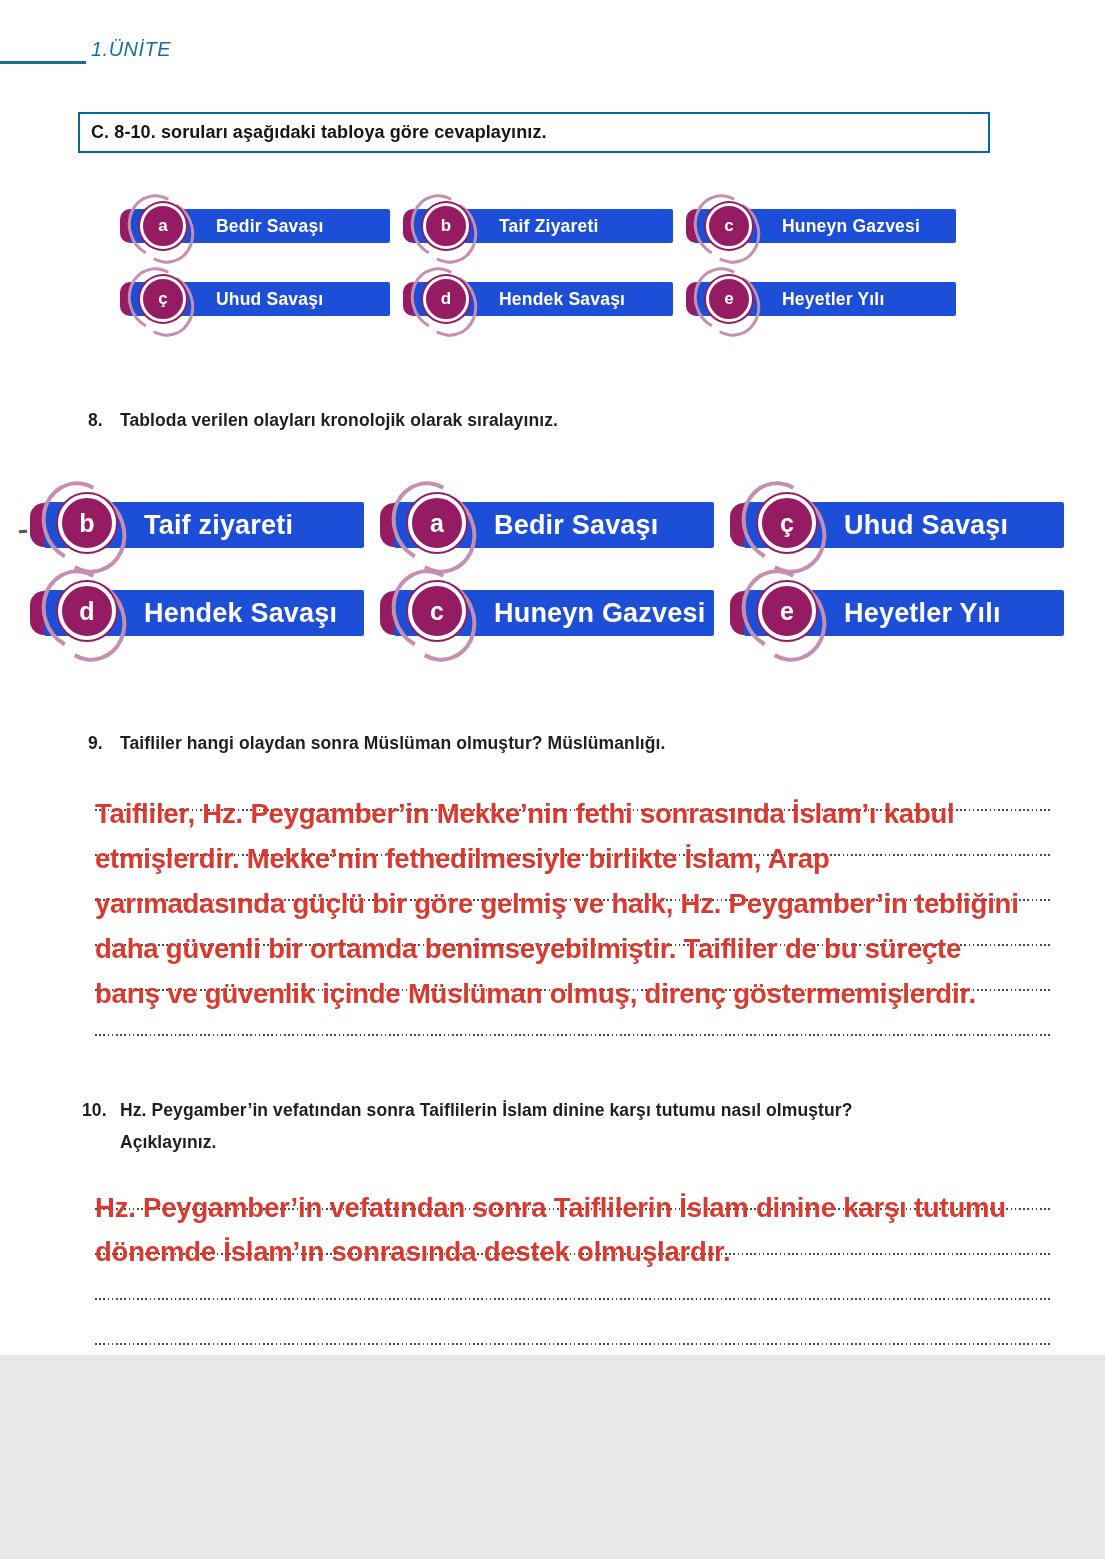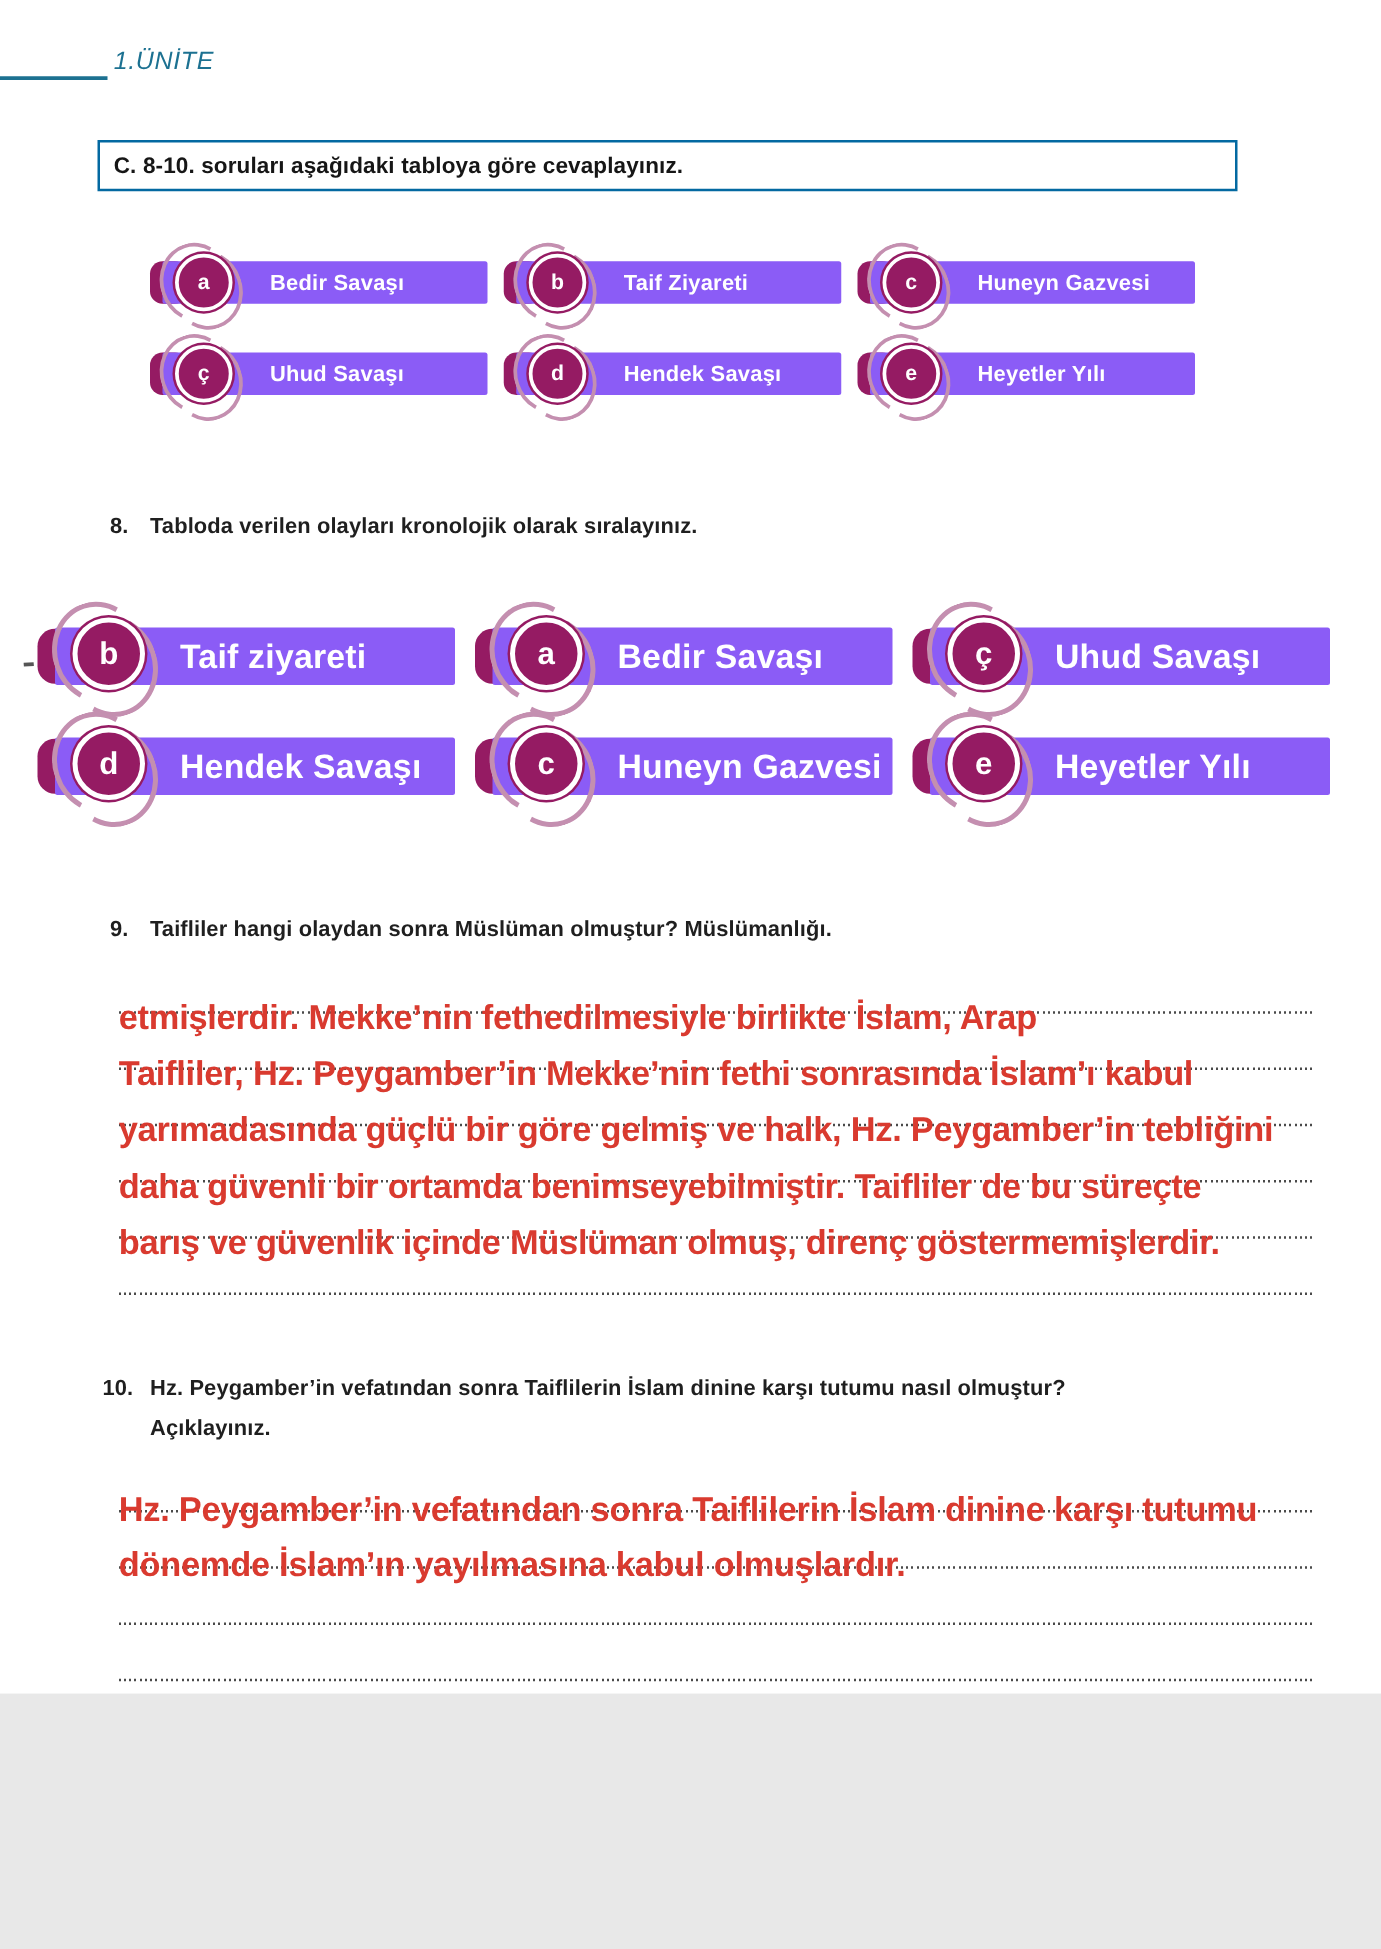--- a/index.html
+++ b/index.html
@@ -22,21 +22,21 @@
     position:absolute;left:78px;top:112px;width:912px;height:41px;
     border:2px solid #0369a1;box-sizing:border-box;
   }
   .section-box .txt{
     position:absolute;left:11px;top:0;line-height:37px;
     font-size:18px;font-weight:bold;color:#161616;letter-spacing:.1px;
   }
   
   .pill{position:absolute;width:272px;height:64px;}
   .pill .tab{position:absolute;left:2px;top:13px;width:30px;height:34px;border-radius:10px;background:#951b63;}
-  .pill .bar{position:absolute;left:12px;top:13px;right:0;height:34px;background:#8b5cf6;border-radius:2px;}
+  .pill .bar{position:absolute;left:12px;top:13px;right:0;height:34px;background:#1d4ed8;border-radius:2px;}
   .pill .bar .lbl{
     position:absolute;left:86px;top:0;line-height:34px;white-space:nowrap;
     font-style:normal;font-size:17.5px;font-weight:bold;color:#ffffff;letter-spacing:.2px;
   }
   .pill .arc{position:absolute;border:3.5px solid transparent;border-radius:50%;box-sizing:border-box;}
   .pill .arc-tl{left:10px;top:-2px;width:58px;height:64px;
     border-top-color:#c48fb0;border-left-color:#c48fb0;transform:rotate(-18deg);}
   .pill .arc-br{left:18px;top:4px;width:58px;height:64px;
     border-bottom-color:#c48fb0;border-right-color:#c48fb0;transform:rotate(-18deg);}
   .pill .circle{
@@ -211,41 +211,41 @@
   </div>
 
   <div class="dotline" style="top:809px"></div>
   <div class="dotline" style="top:854px"></div>
   <div class="dotline" style="top:899px"></div>
   <div class="dotline" style="top:944px"></div>
   <div class="dotline" style="top:989px"></div>
   <div class="dotline" style="top:1034px"></div>
 
   <div class="red-ans" style="top:791px">
+    <div class="ln">Taifliler, Hz. Peygamber’in Mekke’nin fethi sonrasında İslam’ı kabul</div>
     <div class="ln">etmişlerdir. Mekke’nin fethedilmesiyle birlikte İslam, Arap</div>
-    <div class="ln">Taifliler, Hz. Peygamber’in Mekke’nin fethi sonrasında İslam’ı kabul</div>
     <div class="ln">yarımadasında güçlü bir göre gelmiş ve halk, Hz. Peygamber’in tebliğini</div>
     <div class="ln">daha güvenli bir ortamda benimseyebilmiştir. Taifliler de bu süreçte</div>
     <div class="ln">barış ve güvenlik içinde Müslüman olmuş, direnç göstermemişlerdir.</div>
   </div>
 
   <div class="q" style="left:0;top:1100px">
     <span class="qnum" style="left:82px">10.</span>
     <span class="qtxt" style="left:120px">Hz. Peygamber’in vefatından sonra Taiflilerin İslam dinine karşı tutumu nasıl olmuştur?</span>
     <span class="qtxt" style="left:120px;top:32px">Açıklayınız.</span>
   </div>
 
   <div class="dotline" style="top:1208px"></div>
   <div class="dotline" style="top:1253px"></div>
   <div class="dotline" style="top:1298px"></div>
   <div class="dotline" style="top:1343px"></div>
   <div class="dotline" style="top:1388px"></div>
   <div class="dotline" style="top:1433px"></div>
 
   <div class="red-ans a10" style="top:1186px">
     <div class="ln">Hz. Peygamber’in vefatından sonra Taiflilerin İslam dinine karşı tutumu</div>
-    <div class="ln">dönemde İslam’ın yayılmasına kabul olmuşlardır.</div>
+    <div class="ln">dönemde İslam’ın sonrasında destek olmuşlardır.</div>
   </div>
 
   <div class="foot-rule"></div>
   <div class="page-number">23</div>
 
 </div>
 
 </body></html>

